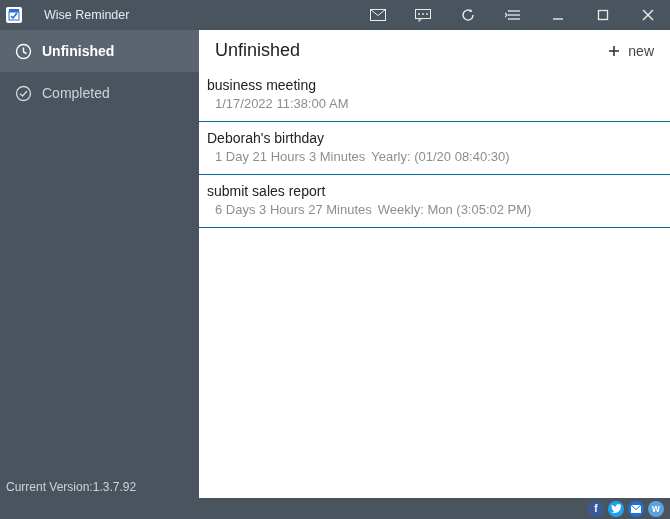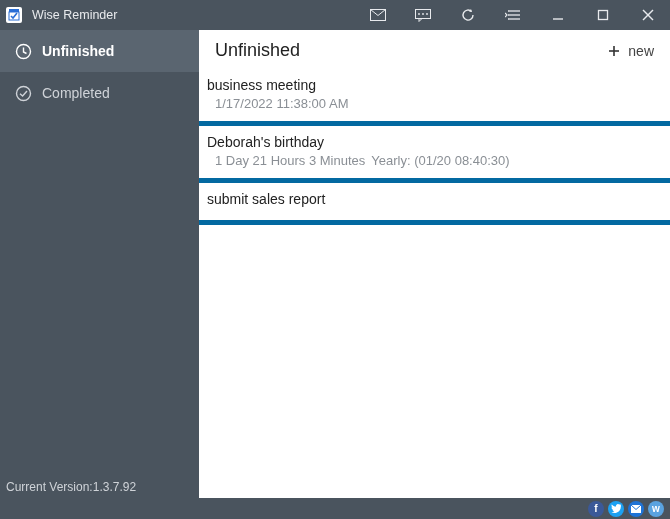--- a/index.html
+++ b/index.html
@@ -1,38 +1,38 @@
 <!DOCTYPE html>
 <html><head>
 <meta charset="utf-8">
 <style>
 * { margin: 0; padding: 0; box-sizing: border-box; font-family: "Segoe UI", Arial, sans-serif; }
 html, body { width: 670px; height: 519px; overflow: hidden; }
 .window { width: 670px; height: 519px; display: flex; flex-direction: column; background: #fff; }
 .titlebar { height: 30px; background: #4a545e; display: flex; align-items: center; color: #e8eaed; }
-.titlebar-left { display: flex; align-items: center; padding-left: 6px; gap: 10px; }
+.titlebar-left { display: flex; align-items: center; padding-left: 6px; gap: 22px; }
 .titlebar-title { font-size: 12.5px; }
 .app-icon { width: 16px; height: 16px; background: #fff; border-radius: 2px; display:flex; align-items:center; justify-content:center; }
 .app-icon svg { display:block; }
 .titlebar-spacer { flex: 1; }
 .titlebar-btn { width: 45px; height: 30px; display: flex; align-items: center; justify-content: center; cursor: pointer; }
 .titlebar-btn svg { display: block; }
 .body { flex: 1; display: flex; min-height: 0; }
 .sidebar { width: 199px; background: #4a545e; display: flex; flex-direction: column; }
 .sidebar-item { height: 42px; display: flex; align-items: center; gap: 10px; padding: 0 14px; cursor: pointer; color: #cfd3d8; font-size: 14px; }
 .sidebar-item.active { background: #5a6570; color: #fff; font-weight: 600; }
 .sidebar-item .ic { width: 18px; display:flex; justify-content:center; }
 .sidebar-filler { flex:1; }
 .version { font-size: 12px; color: #cfd3d8; padding: 4px 6px; }
 .main { flex: 1; display: flex; flex-direction: column; background: #fff; min-width: 0; }
 .main-header { display: flex; align-items: center; justify-content: space-between; padding: 10px 16px 8px 16px; }
 .main-title { font-size: 18px; color: #222; }
 .new-btn { display: flex; align-items: center; gap: 8px; font-size: 14px; color: #444; cursor: pointer; }
 .list { flex: 1; overflow: auto; }
-.task { padding: 8px 16px 10px 8px; border-bottom: 5px solid #0369a1; }
+.task { padding: 8px 16px 10px 8px; border-bottom: 1px solid #0369a1; }
 .task-title { font-size: 14px; color: #222; margin-bottom: 3px; }
 .task-sub { font-size: 13px; color: #8a8f95; padding-left: 8px; }
 .task-sub .recur { margin-left: 6px; }
 .footer { height: 21px; background: #4a545e; display:flex; align-items:center; justify-content:flex-end; padding: 0 6px; gap:4px; }
 .footer .social { width:16px; height:16px; border-radius:50%; display:flex; align-items:center; justify-content:center; cursor:pointer; }
 .footer .social.fb { background:#3b5998; }
 .footer .social.tw { background:#1da1f2; }
 .footer .social.mail { background:#1e73d6; }
 .footer .social.w { background:#5aa3e0; }
 .footer .social span { color:#fff; font-size:10px; font-weight:bold; line-height:1; }
@@ -141,20 +141,21 @@
       <div class="task">
         <div class="task-title">business meeting</div>
         <div class="task-sub"><span>1/17/2022 11:38:00 AM</span></div>
       </div>
       <div class="task">
         <div class="task-title">Deborah's birthday</div>
         <div class="task-sub"><span>1 Day  21 Hours  3 Minutes</span><span class="recur">Yearly: (01/20 08:40:30)</span></div>
       </div>
       <div class="task">
         <div class="task-title">submit sales report</div>
+        <div class="task-sub"><span>6 Days  3 Hours  27 Minutes</span><span class="recur">Weekly: Mon (3:05:02 PM)</span></div>
       </div>
     </div>
   </div>
 </div>
 
 <div class="footer">
   <div class="social fb">
         <span>f</span>
       </div>
   <div class="social tw">

